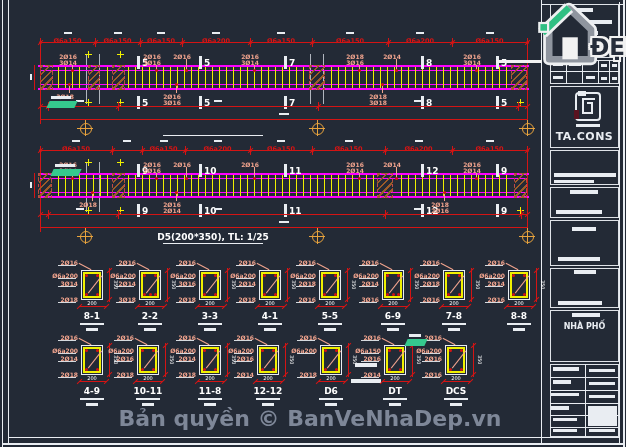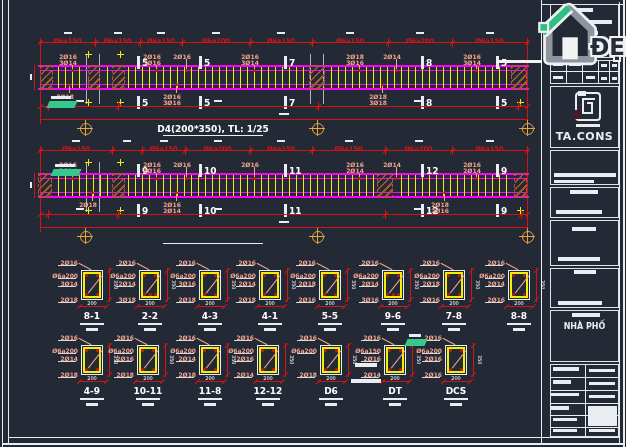--- a/index.html
+++ b/index.html
@@ -30,20 +30,21 @@
 
   <div class="wline" style="left:2px;top:0;width:1px;height:447px;"></div>
   <div class="wline" style="left:8px;top:0;width:1px;height:443px;"></div>
   <div class="wline" style="left:541px;top:0;width:1px;height:443px;"></div>
   <div class="wline" style="left:619px;top:2px;width:1px;height:441px;"></div>
   <div class="wline" style="left:623px;top:0;width:2px;height:447px;"></div>
   <div class="wline" style="left:8px;top:437px;width:611px;height:1px;"></div>
   <div class="wline" style="left:2px;top:443px;width:622px;height:2px;"></div>
   <div class="wline" style="left:541px;top:4px;width:82px;height:1px;"></div>
 
+  <div id="footer-text">Bản quyền © BanVeNhaDep.vn</div>
 
   <div id="logo">
     <div class="underbar"></div>
     <svg style="position:absolute;left:50px;top:0px;" width="66" height="64" viewBox="0 0 60 58">
       <polygon points="30,6 50,25 50,52 12,52 12,25" fill="none" stroke="#eef0f2" stroke-width="11" stroke-linejoin="round"></polygon>
       <polygon points="30,6 50,25 50,52 12,52 12,25" fill="#232a36" stroke="#8f959f" stroke-width="6" stroke-linejoin="round"></polygon>
       <line x1="6" y1="28" x2="30" y2="5" stroke="#eef0f2" stroke-width="11"></line>
       <line x1="6" y1="28" x2="30" y2="5" stroke="#2fbf83" stroke-width="6"></line>
       <rect x="3" y="19" width="8" height="8" fill="#2fbf83" stroke="#eef0f2" stroke-width="2"></rect>
       <rect x="24" y="32" width="14" height="20" fill="#f2f2f2"></rect>
@@ -259,21 +260,20 @@
     <div style="position: absolute; left: 515px; top: 106px; width: 7px; height: 1px; background: rgb(212, 20, 20); transform: rotate(-45deg);"></div>
     <div style="position: absolute; left: 527px; top: 102px; width: 1px; height: 9px; background: rgb(212, 20, 20);"></div>
     <div style="position: absolute; left: 524px; top: 106px; width: 7px; height: 1px; background: rgb(212, 20, 20); transform: rotate(-45deg);"></div>
     <div style="position: absolute; left: 76px; top: 100px; width: 8px; height: 2px; background: rgb(233, 237, 242);"></div>
     <div style="position: absolute; left: 214px; top: 100px; width: 8px; height: 2px; background: rgb(233, 237, 242);"></div>
     <div style="position: absolute; left: 414px; top: 100px; width: 8px; height: 2px; background: rgb(233, 237, 242);"></div>
     <div style="position: absolute; left: 40px; top: 119px; width: 487px; height: 1px; background: rgb(212, 20, 20);"></div>
     <div style="position: absolute; left: 40px; top: 115px; width: 1px; height: 9px; background: rgb(212, 20, 20);"></div>
     <div style="position: absolute; left: 527px; top: 115px; width: 1px; height: 9px; background: rgb(212, 20, 20);"></div>
     <div style="position: absolute; left: 279px; top: 113px; width: 10px; height: 2px; background: rgb(233, 237, 242);"></div>
-    <div style="position: absolute; left: 148px; top: 124px; width: 130px; height: 10px; color: rgb(255, 255, 255); font: bold 9px &quot;DejaVu Sans&quot;, sans-serif; text-align: center; white-space: nowrap; z-index: 7;">D4(200*350), TL: 1/25</div>
     <div style="position: absolute; left: 163px; top: 135px; width: 100px; height: 1px; background: rgb(233, 237, 242); z-index: 7;"></div>
     <div style="position: absolute; left: 77px; top: 120px; width: 16px; height: 16px; z-index: 2;">
       <div style="position: absolute; left: 3px; top: 3px; width: 10px; height: 10px; border: 1px solid rgb(232, 163, 61); border-radius: 50%;"></div>
       <div style="position: absolute; left: 0px; top: 8px; width: 16px; height: 1px; background: rgb(232, 163, 61);"></div>
       <div style="position: absolute; left: 8px; top: 0px; width: 1px; height: 16px; background: rgb(232, 163, 61);"></div>
     </div>
     <div style="position: absolute; left: 309px; top: 120px; width: 16px; height: 16px; z-index: 2;">
       <div style="position: absolute; left: 3px; top: 3px; width: 10px; height: 10px; border: 1px solid rgb(232, 163, 61); border-radius: 50%;"></div>
       <div style="position: absolute; left: 0px; top: 8px; width: 16px; height: 1px; background: rgb(232, 163, 61);"></div>
       <div style="position: absolute; left: 8px; top: 0px; width: 1px; height: 16px; background: rgb(232, 163, 61);"></div>
@@ -479,20 +479,21 @@
     <div style="position: absolute; left: 518px; top: 214px; width: 7px; height: 1px; background: rgb(212, 20, 20); transform: rotate(-45deg);"></div>
     <div style="position: absolute; left: 527px; top: 210px; width: 1px; height: 9px; background: rgb(212, 20, 20);"></div>
     <div style="position: absolute; left: 524px; top: 214px; width: 7px; height: 1px; background: rgb(212, 20, 20); transform: rotate(-45deg);"></div>
     <div style="position: absolute; left: 76px; top: 208px; width: 8px; height: 2px; background: rgb(233, 237, 242);"></div>
     <div style="position: absolute; left: 214px; top: 208px; width: 8px; height: 2px; background: rgb(233, 237, 242);"></div>
     <div style="position: absolute; left: 414px; top: 208px; width: 8px; height: 2px; background: rgb(233, 237, 242);"></div>
     <div style="position: absolute; left: 40px; top: 227px; width: 487px; height: 1px; background: rgb(212, 20, 20);"></div>
     <div style="position: absolute; left: 40px; top: 223px; width: 1px; height: 9px; background: rgb(212, 20, 20);"></div>
     <div style="position: absolute; left: 527px; top: 223px; width: 1px; height: 9px; background: rgb(212, 20, 20);"></div>
     <div style="position: absolute; left: 279px; top: 221px; width: 10px; height: 2px; background: rgb(233, 237, 242);"></div>
+    <div style="position: absolute; left: 148px; top: 232px; width: 130px; height: 10px; color: rgb(255, 255, 255); font: bold 9px &quot;DejaVu Sans&quot;, sans-serif; text-align: center; white-space: nowrap; z-index: 7;">D5(200*350), TL: 1/25</div>
     <div style="position: absolute; left: 163px; top: 243px; width: 100px; height: 1px; background: rgb(233, 237, 242); z-index: 7;"></div>
     <div style="position: absolute; left: 77px; top: 228px; width: 16px; height: 16px; z-index: 2;">
       <div style="position: absolute; left: 3px; top: 3px; width: 10px; height: 10px; border: 1px solid rgb(232, 163, 61); border-radius: 50%;"></div>
       <div style="position: absolute; left: 0px; top: 8px; width: 16px; height: 1px; background: rgb(232, 163, 61);"></div>
       <div style="position: absolute; left: 8px; top: 0px; width: 1px; height: 16px; background: rgb(232, 163, 61);"></div>
     </div>
     <div style="position: absolute; left: 309px; top: 228px; width: 16px; height: 16px; z-index: 2;">
       <div style="position: absolute; left: 3px; top: 3px; width: 10px; height: 10px; border: 1px solid rgb(232, 163, 61); border-radius: 50%;"></div>
       <div style="position: absolute; left: 0px; top: 8px; width: 16px; height: 1px; background: rgb(232, 163, 61);"></div>
       <div style="position: absolute; left: 8px; top: 0px; width: 1px; height: 16px; background: rgb(232, 163, 61);"></div>
@@ -574,21 +575,21 @@
     <div style="position: absolute; left: 203px; top: 293px; width: 3px; height: 3px; background: rgb(212, 20, 20); border-radius: 50%;"></div>
     <div style="position: absolute; left: 214px; top: 293px; width: 3px; height: 3px; background: rgb(212, 20, 20); border-radius: 50%;"></div>
     <div style="position: absolute; left: 227px; top: 268px; width: 1px; height: 34px; background: rgb(212, 20, 20);"></div>
     <div style="position: absolute; left: 224px; top: 270px; width: 7px; height: 1px; background: rgb(212, 20, 20); transform: rotate(-45deg);"></div>
     <div style="position: absolute; left: 224px; top: 299px; width: 7px; height: 1px; background: rgb(212, 20, 20); transform: rotate(-45deg);"></div>
     <div style="position: absolute; left: 229px; top: 280px; width: 8px; height: 8px; color: rgb(255, 255, 255); font: 5px &quot;DejaVu Sans&quot;, sans-serif; writing-mode: vertical-rl;">350</div>
     <div style="position: absolute; left: 197px; top: 306px; width: 28px; height: 1px; background: rgb(212, 20, 20);"></div>
     <div style="position: absolute; left: 194px; top: 306px; width: 7px; height: 1px; background: rgb(212, 20, 20); transform: rotate(-45deg);"></div>
     <div style="position: absolute; left: 221px; top: 306px; width: 7px; height: 1px; background: rgb(212, 20, 20); transform: rotate(-45deg);"></div>
     <div style="position: absolute; left: 202px; top: 300px; width: 16px; height: 6px; color: rgb(255, 255, 255); font: 5px &quot;DejaVu Sans&quot;, sans-serif; text-align: center;">200</div>
-    <div style="position: absolute; left: 190px; top: 311px; width: 40px; height: 10px; color: rgb(255, 255, 255); font: bold 9px &quot;DejaVu Sans&quot;, sans-serif; text-align: center;">4-3</div>
+    <div style="position: absolute; left: 190px; top: 311px; width: 40px; height: 10px; color: rgb(255, 255, 255); font: bold 9px &quot;DejaVu Sans&quot;, sans-serif; text-align: center;">3-3</div>
     <div style="position: absolute; left: 198px; top: 323px; width: 24px; height: 2px; background: rgb(233, 237, 242);"></div>
     <div style="position: absolute; left: 204px; top: 328px; width: 12px; height: 3px; background: rgb(233, 237, 242);"></div>
     <div style="position: absolute; left: 228px; top: 259px; width: 28px; height: 6px; color: rgb(242, 164, 142); font: bold 6px &quot;DejaVu Sans&quot;, sans-serif; text-align: right; white-space: nowrap;">2Ø16</div>
     <div style="position: absolute; left: 236px; top: 265px; width: 18px; height: 1px; background: rgba(233, 237, 242, 0.9);"></div>
     <div style="position: absolute; left: 228px; top: 272px; width: 28px; height: 6px; color: rgb(242, 164, 142); font: bold 6px &quot;DejaVu Sans&quot;, sans-serif; text-align: right; white-space: nowrap;">Ø6a200</div>
     <div style="position: absolute; left: 236px; top: 278px; width: 18px; height: 1px; background: rgba(233, 237, 242, 0.9);"></div>
     <div style="position: absolute; left: 228px; top: 280px; width: 28px; height: 6px; color: rgb(242, 164, 142); font: bold 6px &quot;DejaVu Sans&quot;, sans-serif; text-align: right; white-space: nowrap;">2Ø14</div>
     <div style="position: absolute; left: 236px; top: 286px; width: 18px; height: 1px; background: rgba(233, 237, 242, 0.9);"></div>
     <div style="position: absolute; left: 228px; top: 296px; width: 28px; height: 6px; color: rgb(242, 164, 142); font: bold 6px &quot;DejaVu Sans&quot;, sans-serif; text-align: right; white-space: nowrap;">2Ø18</div>
     <div style="position: absolute; left: 236px; top: 302px; width: 18px; height: 1px; background: rgba(233, 237, 242, 0.9);"></div>
@@ -656,21 +657,21 @@
     <div style="position: absolute; left: 397px; top: 293px; width: 3px; height: 3px; background: rgb(212, 20, 20); border-radius: 50%;"></div>
     <div style="position: absolute; left: 392px; top: 293px; width: 3px; height: 3px; background: rgb(212, 20, 20); border-radius: 50%;"></div>
     <div style="position: absolute; left: 410px; top: 268px; width: 1px; height: 34px; background: rgb(212, 20, 20);"></div>
     <div style="position: absolute; left: 407px; top: 270px; width: 7px; height: 1px; background: rgb(212, 20, 20); transform: rotate(-45deg);"></div>
     <div style="position: absolute; left: 407px; top: 299px; width: 7px; height: 1px; background: rgb(212, 20, 20); transform: rotate(-45deg);"></div>
     <div style="position: absolute; left: 412px; top: 280px; width: 8px; height: 8px; color: rgb(255, 255, 255); font: 5px &quot;DejaVu Sans&quot;, sans-serif; writing-mode: vertical-rl;">350</div>
     <div style="position: absolute; left: 380px; top: 306px; width: 28px; height: 1px; background: rgb(212, 20, 20);"></div>
     <div style="position: absolute; left: 377px; top: 306px; width: 7px; height: 1px; background: rgb(212, 20, 20); transform: rotate(-45deg);"></div>
     <div style="position: absolute; left: 404px; top: 306px; width: 7px; height: 1px; background: rgb(212, 20, 20); transform: rotate(-45deg);"></div>
     <div style="position: absolute; left: 385px; top: 300px; width: 16px; height: 6px; color: rgb(255, 255, 255); font: 5px &quot;DejaVu Sans&quot;, sans-serif; text-align: center;">200</div>
-    <div style="position: absolute; left: 373px; top: 311px; width: 40px; height: 10px; color: rgb(255, 255, 255); font: bold 9px &quot;DejaVu Sans&quot;, sans-serif; text-align: center;">9-6</div>
+    <div style="position: absolute; left: 373px; top: 311px; width: 40px; height: 10px; color: rgb(255, 255, 255); font: bold 9px &quot;DejaVu Sans&quot;, sans-serif; text-align: center;">6-9</div>
     <div style="position: absolute; left: 381px; top: 323px; width: 24px; height: 2px; background: rgb(233, 237, 242);"></div>
     <div style="position: absolute; left: 387px; top: 328px; width: 12px; height: 3px; background: rgb(233, 237, 242);"></div>
     <div style="position: absolute; left: 412px; top: 259px; width: 28px; height: 6px; color: rgb(242, 164, 142); font: bold 6px &quot;DejaVu Sans&quot;, sans-serif; text-align: right; white-space: nowrap;">2Ø16</div>
     <div style="position: absolute; left: 420px; top: 265px; width: 18px; height: 1px; background: rgba(233, 237, 242, 0.9);"></div>
     <div style="position: absolute; left: 412px; top: 272px; width: 28px; height: 6px; color: rgb(242, 164, 142); font: bold 6px &quot;DejaVu Sans&quot;, sans-serif; text-align: right; white-space: nowrap;">Ø6a200</div>
     <div style="position: absolute; left: 420px; top: 278px; width: 18px; height: 1px; background: rgba(233, 237, 242, 0.9);"></div>
     <div style="position: absolute; left: 412px; top: 280px; width: 28px; height: 6px; color: rgb(242, 164, 142); font: bold 6px &quot;DejaVu Sans&quot;, sans-serif; text-align: right; white-space: nowrap;">2Ø18</div>
     <div style="position: absolute; left: 420px; top: 286px; width: 18px; height: 1px; background: rgba(233, 237, 242, 0.9);"></div>
     <div style="position: absolute; left: 412px; top: 296px; width: 28px; height: 6px; color: rgb(242, 164, 142); font: bold 6px &quot;DejaVu Sans&quot;, sans-serif; text-align: right; white-space: nowrap;">2Ø16</div>
     <div style="position: absolute; left: 420px; top: 302px; width: 18px; height: 1px; background: rgba(233, 237, 242, 0.9);"></div>

